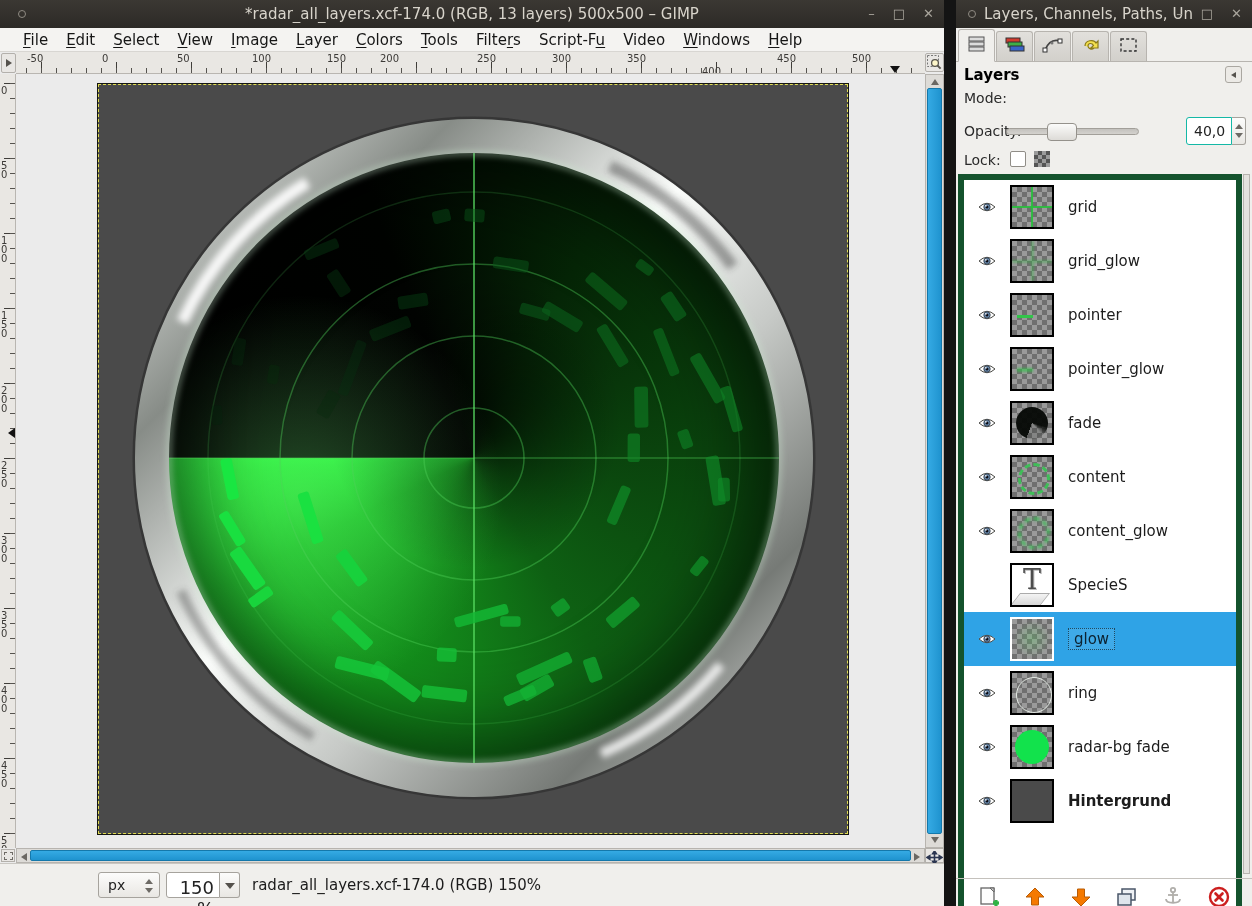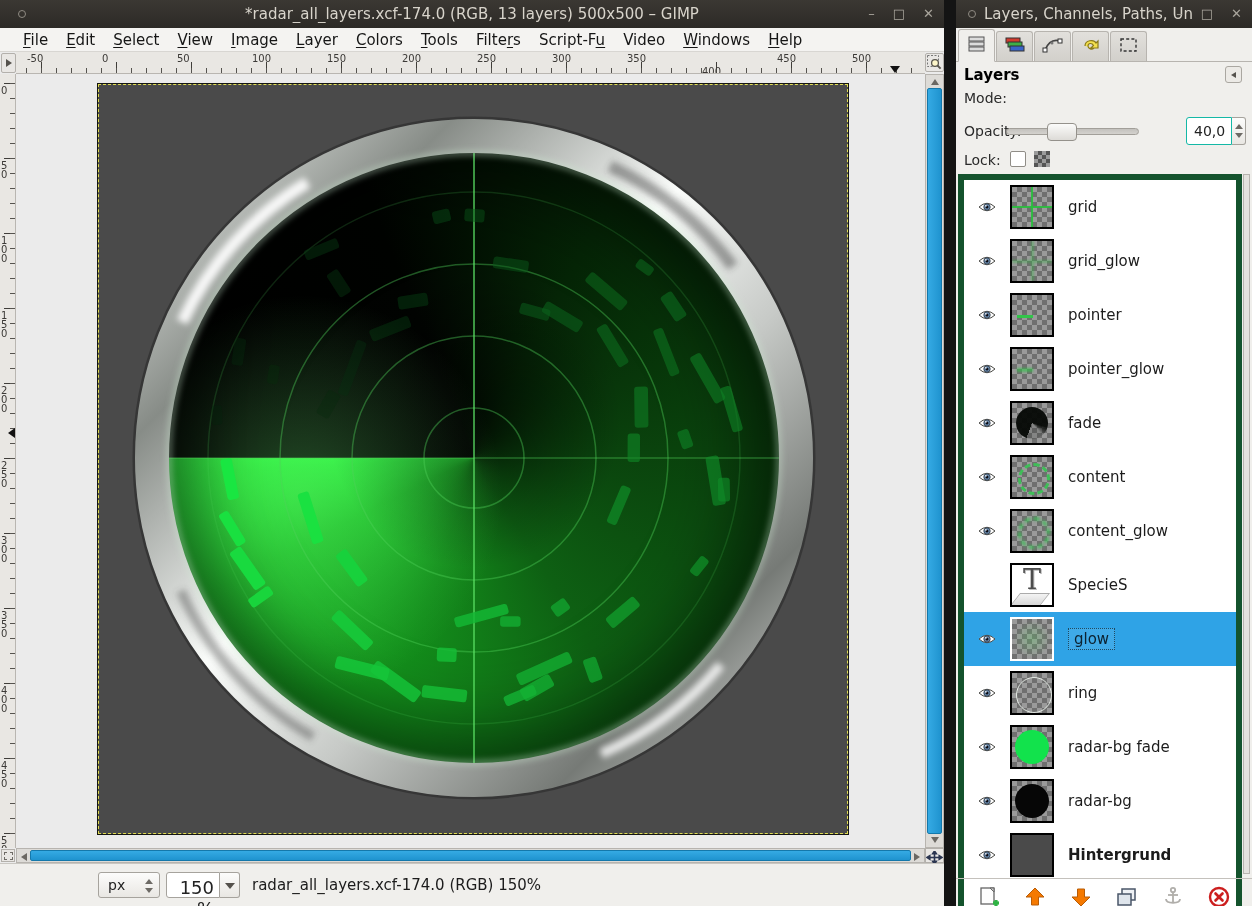--- a/index.html
+++ b/index.html
@@ -181,21 +181,21 @@
         <div class="menu-item"><u>H</u>elp</div>
       </div>
 
     <div class="corner-btn"></div>
     <div class="h-ruler" id="hruler">
         <span class="hlab" style="left: 11px;">-50</span>
         <span class="hlab" style="left: 86px;">0</span>
         <span class="hlab" style="left: 161px;">50</span>
         <span class="hlab" style="left: 236px;">100</span>
         <span class="hlab" style="left: 311px;">150</span>
-        <span class="hlab" style="left: 386px;">200</span>
+        <span class="hlab" style="left: 364px;">200</span>
         <span class="hlab" style="left: 461px;">250</span>
         <span class="hlab" style="left: 536px;">300</span>
         <span class="hlab" style="left: 611px;">350</span>
         <span class="hlab" style="left: 686px; margin-top: 13px;">400</span>
         <span class="hlab" style="left: 761px;">450</span>
         <span class="hlab" style="left: 836px;">500</span>
         <div class="h-marker" style="left: 874px;"></div>
       </div>
     <div class="v-ruler" id="vruler">
         <span class="vlab" style="top: 12px;">0</span>
@@ -566,32 +566,20 @@
           </div>
           <div class="layer-row">
             <div class="eye-cell">
               <span><svg width="18" height="12" viewBox="0 0 18 12">
                   <path d="M1 6 Q9 -1.5 17 6 Q9 13.5 1 6 Z" fill="#fdfdfd" stroke="#4a4a46" stroke-width="1"></path>
                   <circle cx="9" cy="6" r="3.2" fill="#6d8fb5" stroke="#26303a" stroke-width="0.8"></circle>
                   <circle cx="9" cy="6" r="1.5" fill="#0c0c14"></circle>
                   <circle cx="7.9" cy="4.9" r="0.8" fill="#fff"></circle>
                 </svg></span>
             </div>
-            <div class="thumb checker th-black"></div>
-            <div class="lname">radar-bg</div>
-          </div>
-          <div class="layer-row">
-            <div class="eye-cell">
-              <span><svg width="18" height="12" viewBox="0 0 18 12">
-                  <path d="M1 6 Q9 -1.5 17 6 Q9 13.5 1 6 Z" fill="#fdfdfd" stroke="#4a4a46" stroke-width="1"></path>
-                  <circle cx="9" cy="6" r="3.2" fill="#6d8fb5" stroke="#26303a" stroke-width="0.8"></circle>
-                  <circle cx="9" cy="6" r="1.5" fill="#0c0c14"></circle>
-                  <circle cx="7.9" cy="4.9" r="0.8" fill="#fff"></circle>
-                </svg></span>
-            </div>
             <div class="thumb th-solid"></div>
             <div class="lname bold">Hintergrund</div>
           </div>
         </div>
       <div class="list-scroll"></div>
 
       <div class="layer-toolbar" id="layer-toolbar">
           <div class="tool-btn">
             <span><svg width="24" height="24" viewBox="0 0 24 24">
                 <rect x="4" y="3" width="13" height="16" fill="#fdfdfd" stroke="#666" stroke-width="1.3"></rect>

